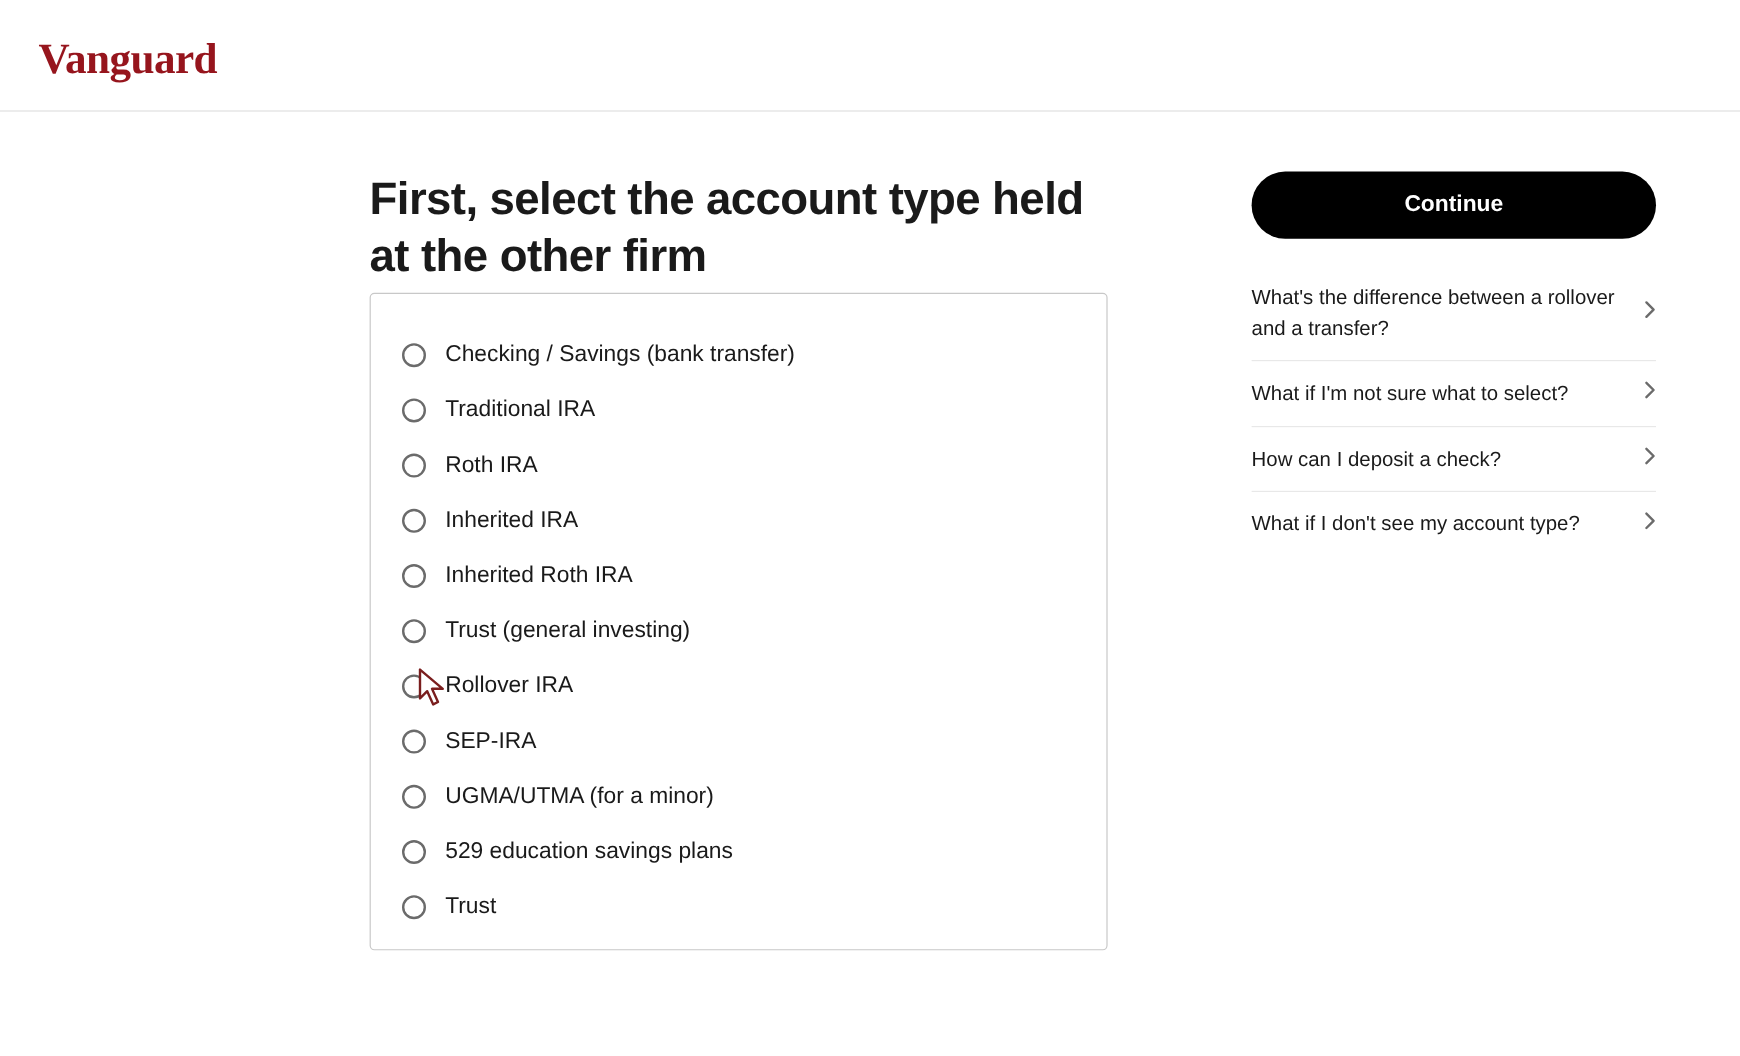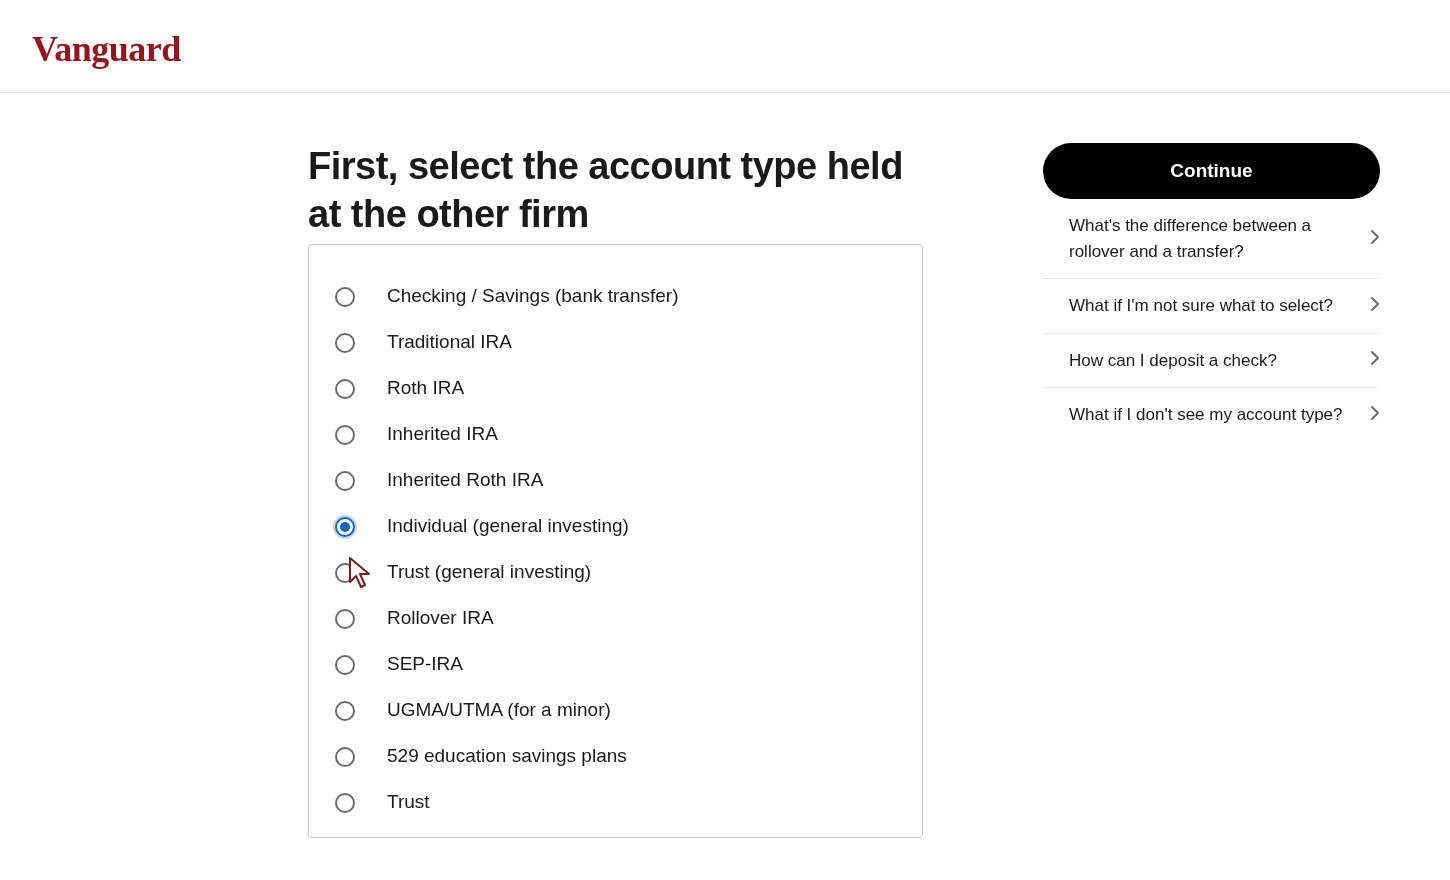--- a/index.html
+++ b/index.html
@@ -42,24 +42,23 @@
       margin-bottom: 6px;
       color: #1a1a1a;
     }
     .radio-panel {
       border: 1px solid #c8c8c8;
       border-radius: 4px;
       padding: 28px 26px 12px 26px;
     }
     .radio-option {
       display: flex;
-      align-items: flex-end;
+      align-items: center;
       padding: 12px 0;
       cursor: pointer;
-      gap: 16px;
     }
     .radio-circle {
       width: 20px;
       height: 20px;
       border: 2px solid #6b6b6b;
       border-radius: 50%;
       margin-right: 16px;
       flex-shrink: 0;
       position: relative;
       background: #fff;
@@ -90,39 +89,39 @@
     .continue-btn {
       width: 100%;
       background: #000000;
       color: #ffffff;
       border: none;
       border-radius: 28px;
       padding: 17px 20px;
       font-size: 19px;
       font-weight: 700;
       cursor: pointer;
+      margin-bottom: 22px;
     }
     .faq-item {
       display: flex;
       justify-content: space-between;
       align-items: center;
       padding: 14px 0;
       border-bottom: 1px solid #e8e8e8;
       cursor: pointer;
     }
     .faq-item:last-child {
       border-bottom: none;
       text-align: center;
     }
     .faq-text {
       font-size: 17px;
       color: #1a1a1a;
       line-height: 1.5;
       padding-right: 18px;
-      margin-left: 26px;
     }
     .chevron {
       flex-shrink: 0;
       color: #6b6b6b;
     }
     .cursor-overlay {
       position: absolute;
       pointer-events: none;
       z-index: 1000;
     }
@@ -151,24 +150,20 @@
           <span class="radio-circle"></span>
           <span class="radio-label">Roth IRA</span>
         </div>
         <div class="radio-option">
           <span class="radio-circle"></span>
           <span class="radio-label">Inherited IRA</span>
         </div>
         <div class="radio-option">
           <span class="radio-circle"></span>
           <span class="radio-label">Inherited Roth IRA</span>
-        </div>
-        <div class="radio-option">
-          <span class="radio-circle selected"></span>
-          <span class="radio-label">Individual (general investing)</span>
         </div>
         <div class="radio-option">
           <span class="radio-circle"></span>
           <span class="radio-label">Trust (general investing)</span>
         </div>
         <div class="radio-option">
           <span class="radio-circle"></span>
           <span class="radio-label">Rollover IRA</span>
         </div>
         <div class="radio-option">

